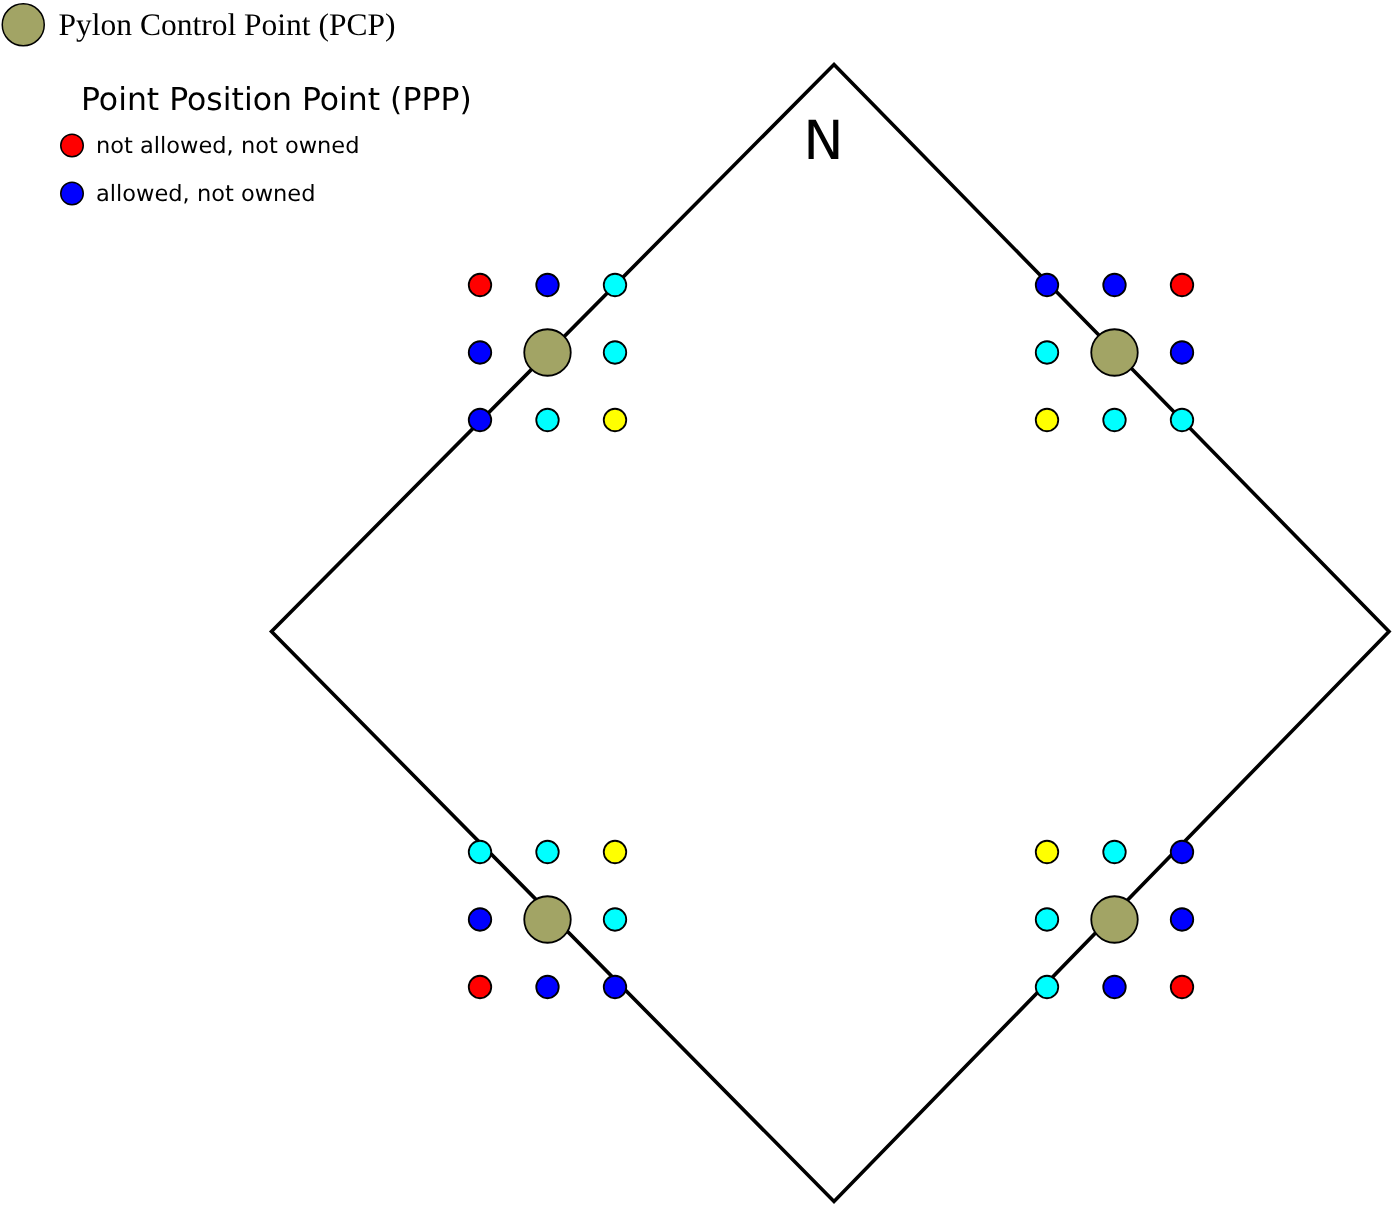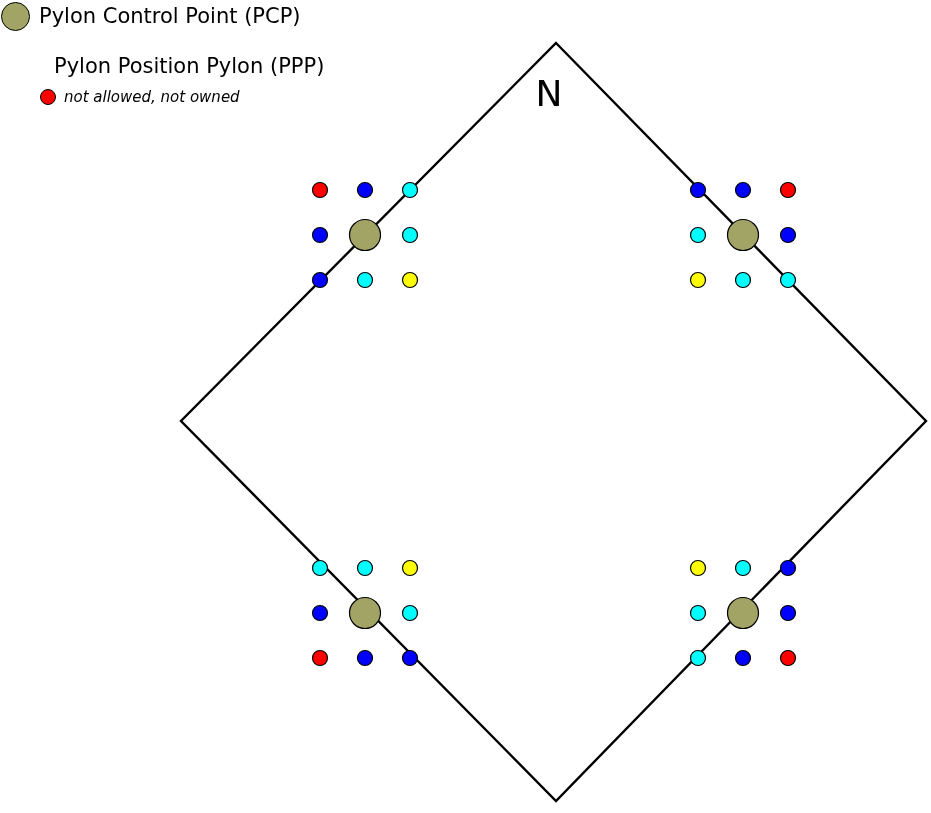--- a/index.html
+++ b/index.html
@@ -49,20 +49,21 @@
     width: 360px;
   }
   .legend-pcp-row {
     position: absolute;
     top: 2px;
     left: 1px;
     display: flex;
     align-items: center;
     gap: 9px;
     white-space: nowrap;
+    font-family: Liberation Serif, serif;
   }
   .pcp-swatch {
     width: 27px;
     height: 27px;
     border: 1px solid #000000;
     border-radius: 50%;
     flex: 0 0 auto;
   }
   .legend-title {
     font-size: 21px;
@@ -80,21 +81,20 @@
     position: absolute;
     top: 81px;
     left: 40px;
   }
   .legend-item {
     display: flex;
     align-items: center;
     height: 32px;
     gap: 8px;
     white-space: nowrap;
-    font-style: italic;
   }
   .legend-dot {
     width: 14px;
     height: 14px;
     border: 1px solid #000000;
     border-radius: 50%;
     flex: 0 0 auto;
   }
   .legend-item-label {
     font-size: 15px;
@@ -148,23 +148,27 @@
       <circle class="pcp-dot" cx="743" cy="613" r="15.5" fill="#a2a465"></circle>
     </svg>
 
   <div class="legend">
 
     <div class="legend-pcp-row">
       <span class="pcp-swatch" style="background: rgb(162, 164, 101);"></span>
       <span class="legend-title">Pylon Control Point (PCP)</span>
     </div>
 
-    <div class="ppp-title">Pylon Position Pylon (PPP)</div>
+    <div class="ppp-title">Point Position Point (PPP)</div>
 
     <div class="legend-list">
       <div class="legend-item">
         <span class="legend-dot" style="background: rgb(255, 0, 0);"></span>
         <span class="legend-item-label">not allowed, not owned</span>
+      </div>
+      <div class="legend-item">
+        <span class="legend-dot" style="background: rgb(0, 0, 255);"></span>
+        <span class="legend-item-label">allowed, not owned</span>
       </div>
     </div>
 
   </div>
 </div>
 
 </body></html>

